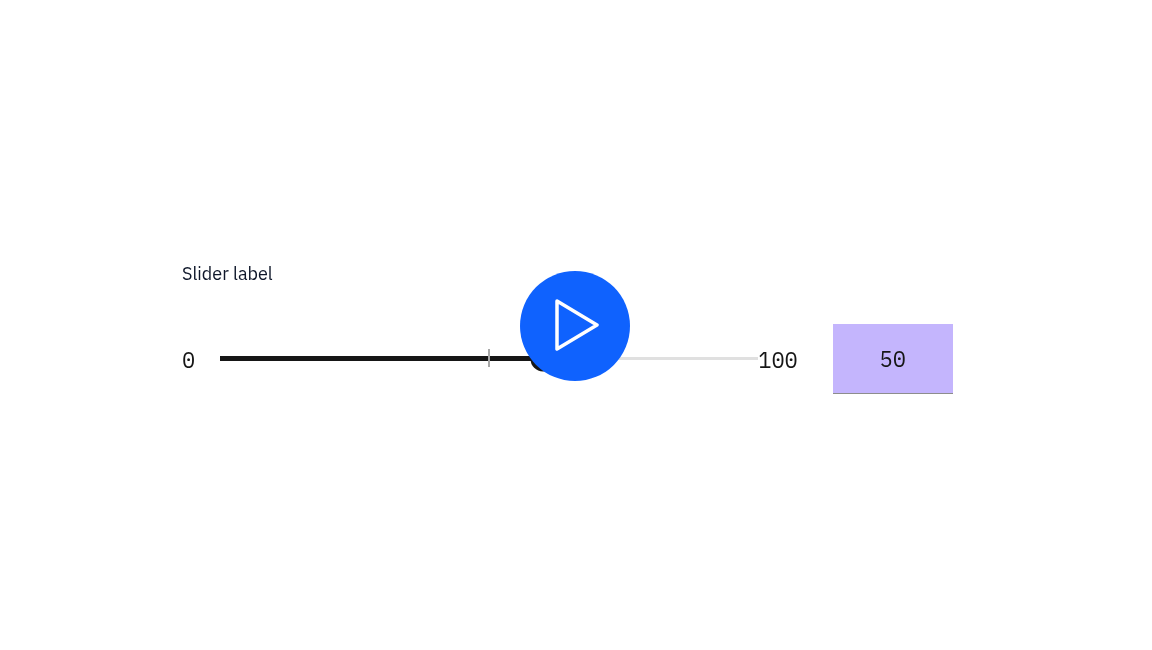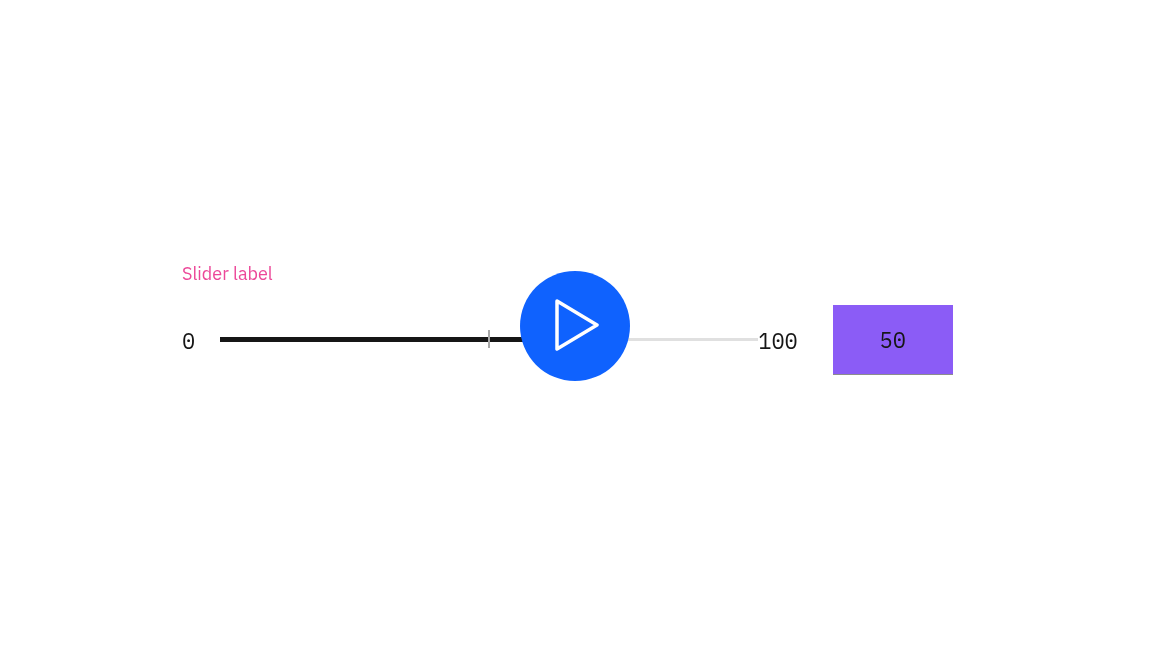--- a/index.html
+++ b/index.html
@@ -18,22 +18,22 @@
     
     .container {
       position: absolute;
       top: 262px;
       left: 182px;
       width: 790px;
     }
     
     .slider-label {
       font-size: 18px;
-      color: #ec4899;
-      margin-bottom: 20px;
+      color: #0f172a;
+      margin-bottom: 39px;
       font-weight: 400;
     }
     
     .slider-row {
       display: flex;
       align-items: center;
       position: relative;
     }
     
     .range-min {
@@ -92,21 +92,21 @@
     .range-max {
       font-family: 'IBM Plex Mono', monospace;
       font-size: 22px;
       color: #161616;
     }
     
     .value-input {
       margin-left: 35px;
       width: 120px;
       height: 70px;
-      background: #8b5cf6;
+      background: #c4b5fd;
       border: none;
       border-bottom: 1px solid #8d8d8d;
       font-family: 'IBM Plex Mono', monospace;
       font-size: 22px;
       color: #161616;
       text-align: center;
       outline: none;
     }
     
     .play-button {

